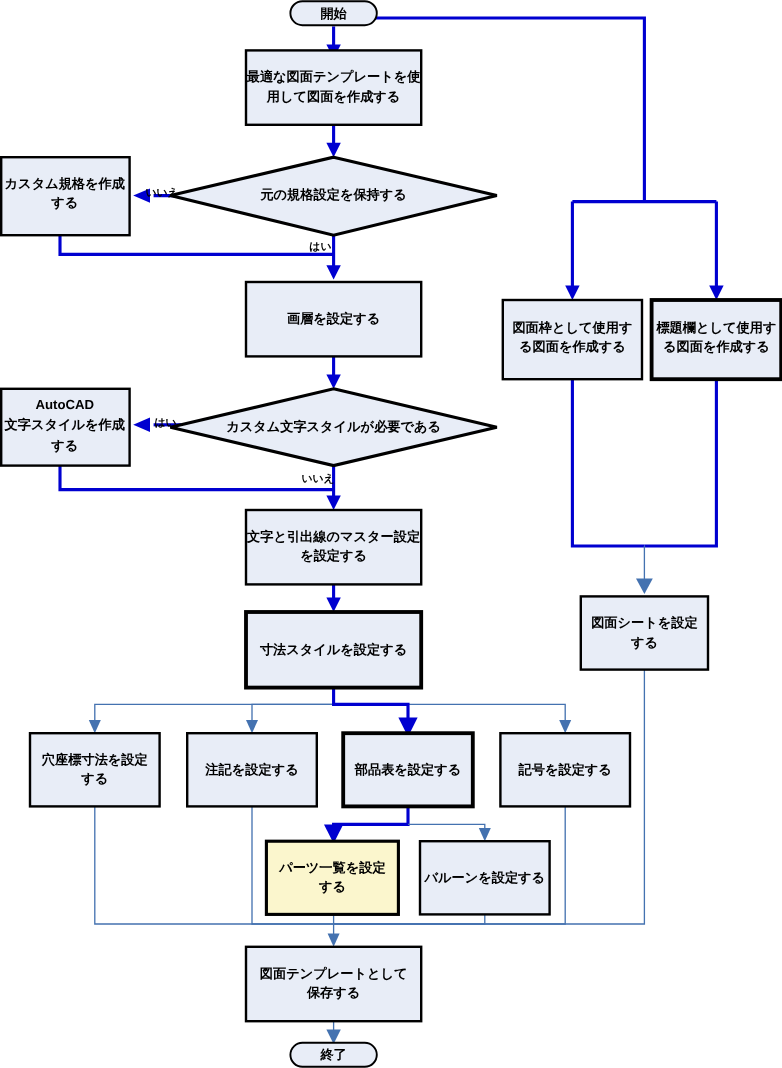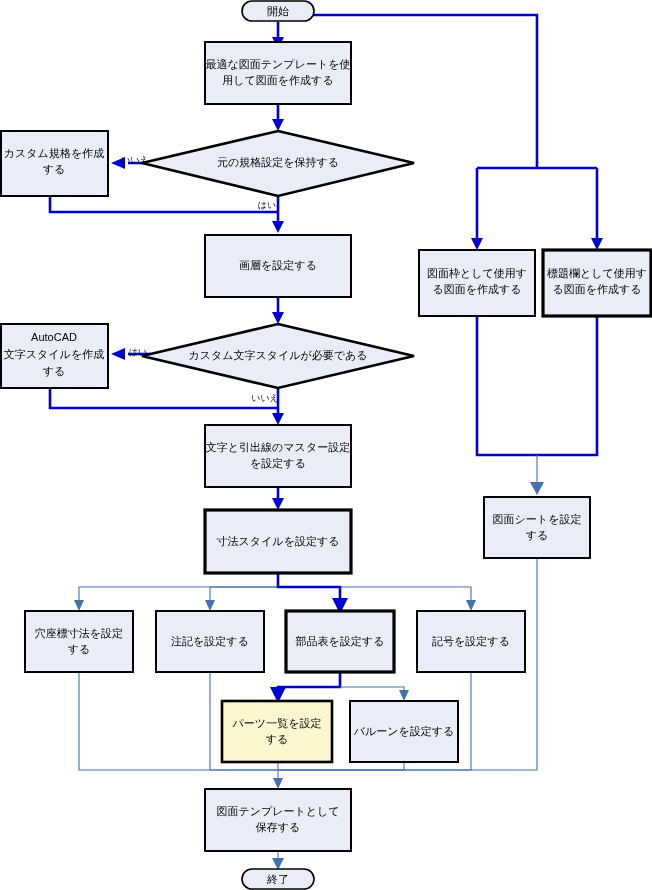--- a/index.html
+++ b/index.html
@@ -7,20 +7,21 @@
     padding: 0;
     background: #ffffff;
   }
   #chart-root {
     position: relative;
     width: 652px;
     height: 890px;
     background: #ffffff;
     font-family: "Liberation Sans", "DejaVu Sans", sans-serif;
     overflow: hidden;
+    font-weight: bold;
   }
   svg.flow {
     position: absolute;
     top: 0;
     left: 0;
     width: 652px;
     height: 890px;
   }
   .node-label {
     font-family: "Liberation Sans", "DejaVu Sans", sans-serif;

